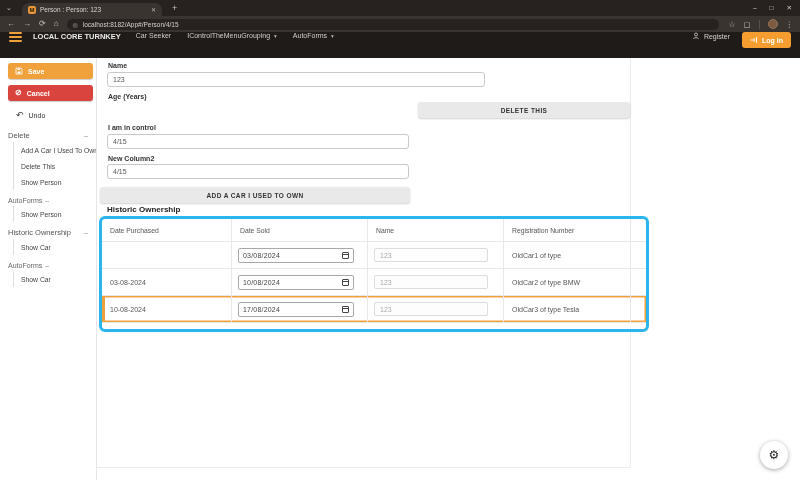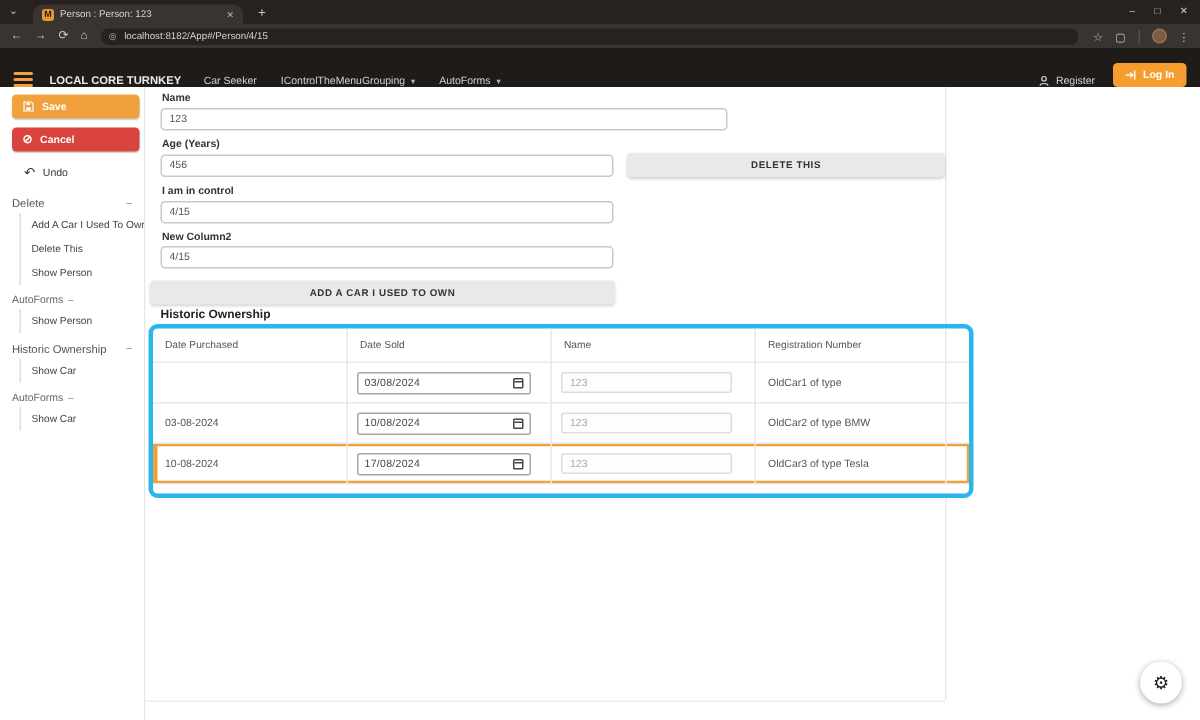--- a/index.html
+++ b/index.html
@@ -27,21 +27,21 @@
            padding:0 6px;margin:0 10px 0 0;}
   .site-info{font-size:6px;color:#b5b1ad;}
   .url{font-size:6.5px;color:#d5d1cd;margin-left:5px;white-space:nowrap;overflow:hidden;}
   .tb-right{display:flex;align-items:center;gap:8px;}
   .tb-right .ic{font-size:7.5px;color:#c9c5c1;}
   .tb-sep{width:1px;height:9px;background:#57504c;}
   .avatar{width:10px;height:10px;border-radius:50%;background:#7d5a41;border:1px solid #94745a;}
 
   
   .appbar{position:absolute;top:32px;left:0;right:0;height:26px;background:#1e1b19;
-          display:flex;align-items:flex-end;padding:0 9px;}
+          display:flex;align-items:flex-start;padding:0 9px;}
   .hamburger{width:13px;margin-right:11px;display:flex;flex-direction:column;gap:2px;}
   .hamburger i{display:block;height:2px;background:#f0a13c;border-radius:1px;}
   .brand{font-size:7.5px;font-weight:bold;color:#eceae8;margin-right:15px;white-space:nowrap;}
   .nav-item{font-size:7px;color:#d3d0cd;margin-right:16px;white-space:nowrap;display:flex;align-items:center;}
   .nav-caret{font-size:5.5px;color:#bab6b2;margin-left:4px;}
   .appbar-spacer{flex:1;}
   .register{display:flex;align-items:center;gap:4px;font-size:7px;color:#d6d3d0;margin-right:12px;}
   .login-btn{display:flex;align-items:center;gap:4px;background:#f59d2e;color:#fff;font-size:7px;
              font-weight:bold;border-radius:3px;padding:4px 8px;}
 
@@ -223,21 +223,20 @@
   </div>
 
   <div class="main">
     <div class="brd-right"></div>
     <div class="brd-bottom"></div>
 
     <span class="f-label" style="left:11px;top:4px;">Name</span>
     <input class="f-input" style="left: 10px; top: 14px; width: 378px;" value="123">
 
     <span class="f-label" style="left:11px;top:35px;">Age (Years)</span>
-    <input class="f-input" style="left: 10px; top: 45px; width: 302px;" value="456">
     <button class="gray-btn" style="left:321px;top:44px;width:212px;">DELETE THIS</button>
 
     <span class="f-label" style="left:11px;top:66px;">I am in control</span>
     <input class="f-input" style="left: 10px; top: 76px; width: 302px;" value="4/15">
 
     <span class="f-label" style="left:11px;top:97px;">New Column2</span>
     <input class="f-input" style="left: 10px; top: 106px; width: 302px;" value="4/15">
 
     <button class="gray-btn" style="left:3px;top:129px;width:310px;">ADD A CAR I USED TO OWN</button>
 

